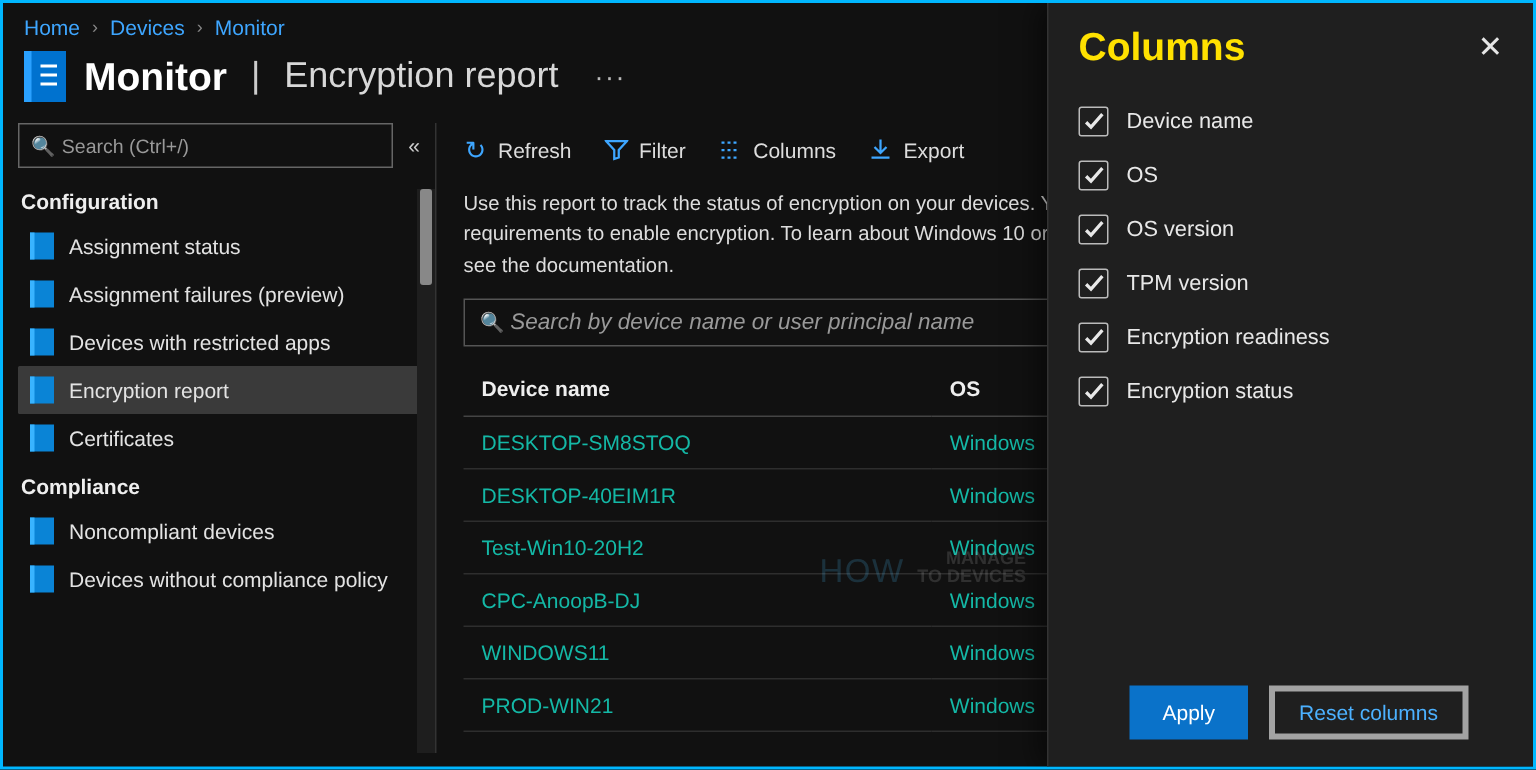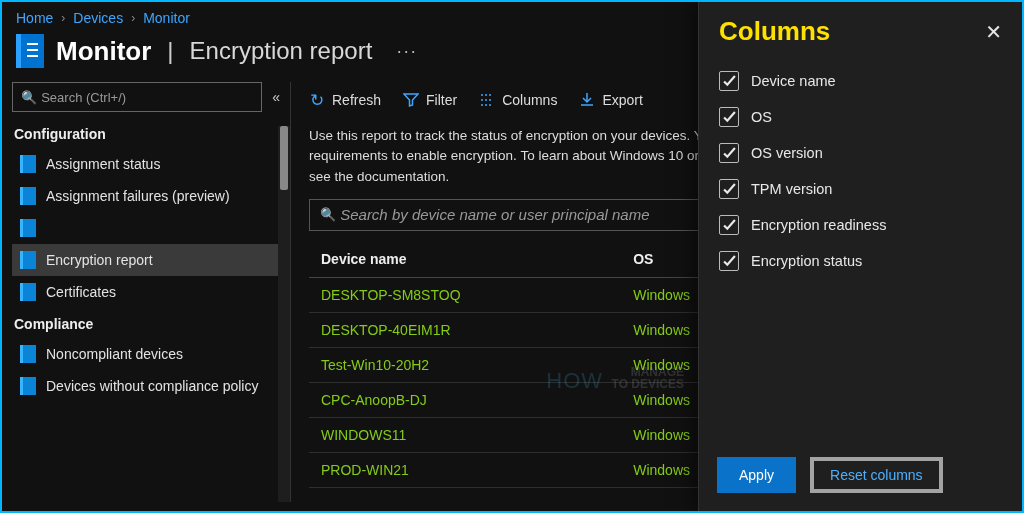--- a/index.html
+++ b/index.html
@@ -152,21 +152,21 @@
 
   table { width: calc(100% - 18px); margin-left:18px; border-collapse: collapse; font-size:14px; }
   thead th {
     text-align:left; font-weight:600; color:#eee;
     padding: 10px 12px;
     border-bottom: 1px solid #444;
   }
   tbody td {
     padding: 9px 12px;
     border-bottom: 1px solid #2e2e2e;
-    color:#84cc16;
+    color:#14b8a6;
   }
 
   
   .arrow-anno {
     position: absolute;
     left: 536px; top: 68px;
     pointer-events: none;
   }
 
   
@@ -207,21 +207,21 @@
   .panel-foot {
     display:flex; gap:14px;
     padding: 0 18px 18px;
   }
   .btn {
     font-size: 14px;
     padding: 7px 22px;
     cursor: pointer;
     border: none;
   }
-  .btn-primary { background:#0a72c9; color:#fff; }
+  .btn-primary { background:#0a72c9; color:#fff;margin-left:36px; }
   .btn-secondary { background:transparent; color:#4cb1ff; border:4px solid #a3a3a3; padding:6px 16px; }
 
   
   .watermark {
     position:absolute; right: 338px; bottom: 108px;
     opacity: 0.18; pointer-events:none;
     text-align:right;
   }
   .watermark .big { font-size: 22px; font-weight:300; letter-spacing:1px; color:#4cc2ff; display:inline-block; }
   .watermark .box { font-size:12px; color:#bbb; font-weight:700; line-height:1; display:inline-block; margin-left:4px;}
@@ -260,20 +260,21 @@
     <div class="nav-item" data-name="sidebar-item-assignment-status">
         <span class="nav-icon" data-name="doc-icon"></span>
         <span data-name="sidebar-item-label">Assignment status</span>
       </div>
     <div class="nav-item" data-name="sidebar-item-assignment-failures">
         <span class="nav-icon" data-name="doc-icon"></span>
         <span data-name="sidebar-item-label">Assignment failures (preview)</span>
       </div>
     <div class="nav-item" data-name="sidebar-item-restricted-apps">
         <span class="nav-icon" data-name="doc-icon"></span>
+        <span data-name="sidebar-item-label">Devices with restricted apps</span>
       </div>
     <div class="nav-item selected" data-name="sidebar-item-encryption-report">
         <span class="nav-icon" data-name="doc-icon"></span>
         <span data-name="sidebar-item-label">Encryption report</span>
       </div>
     <div class="nav-item" data-name="sidebar-item-certificates">
         <span class="nav-icon" data-name="doc-icon"></span>
         <span data-name="sidebar-item-label">Certificates</span>
       </div>
 

